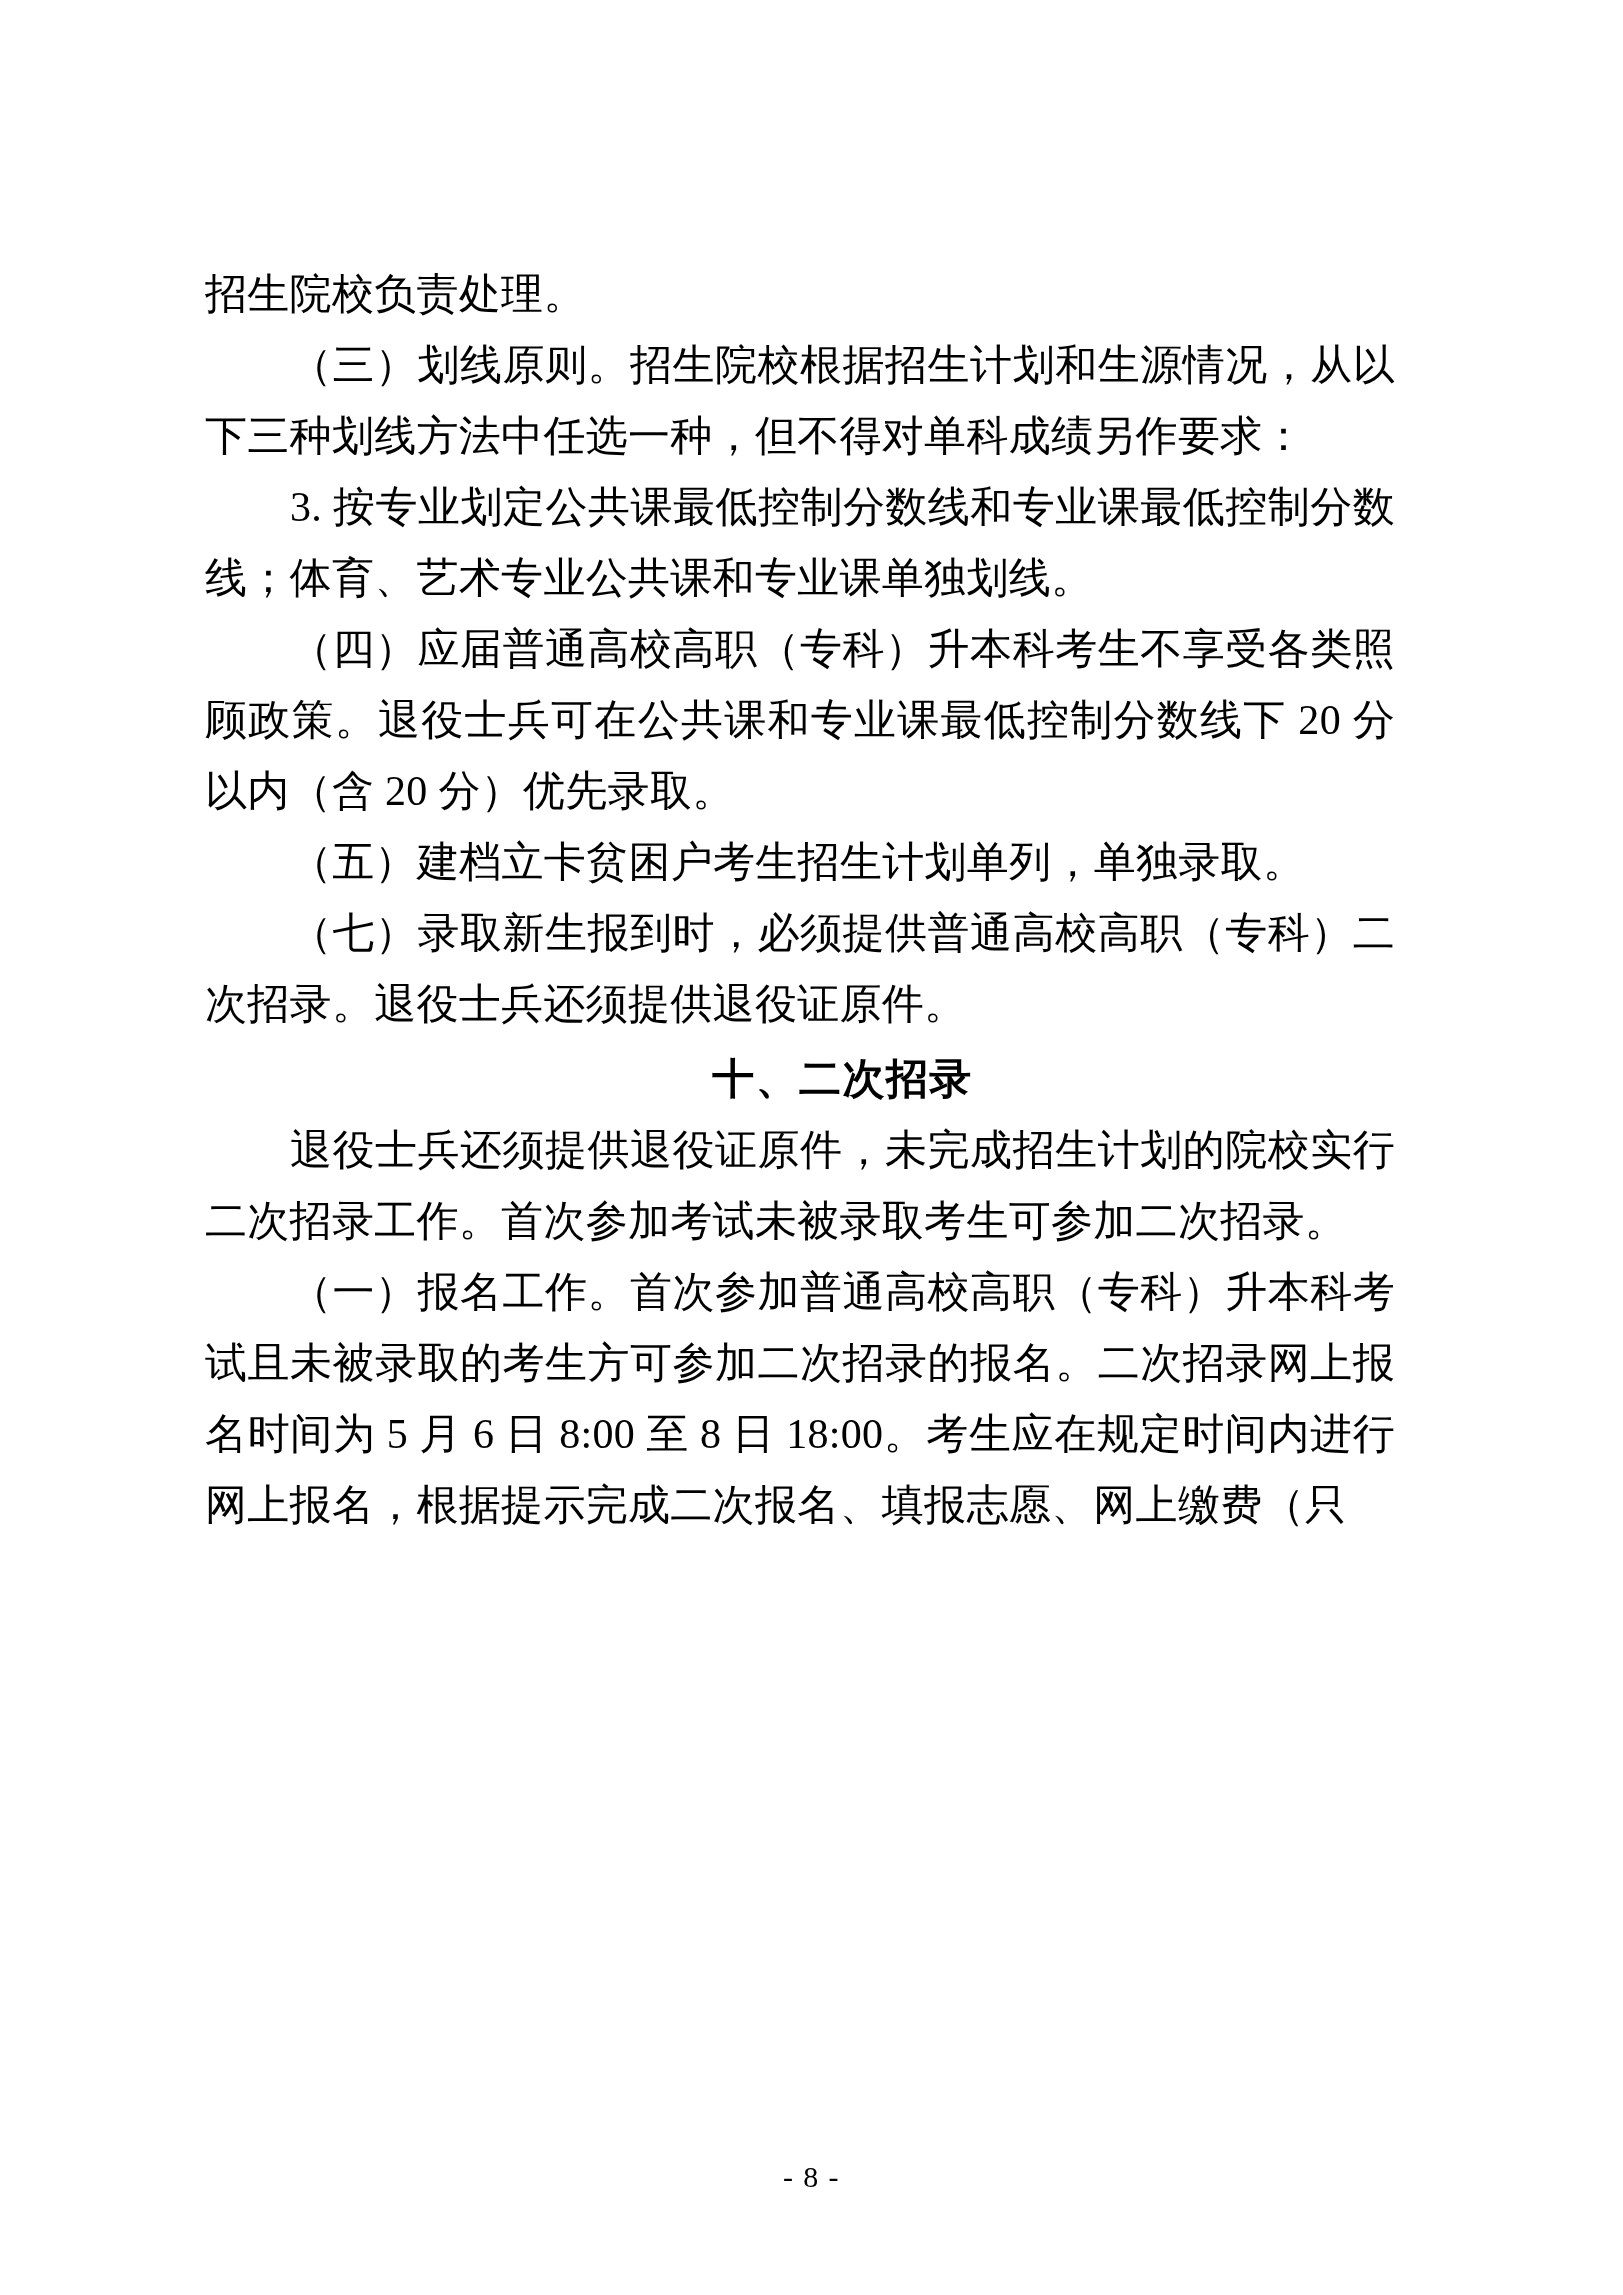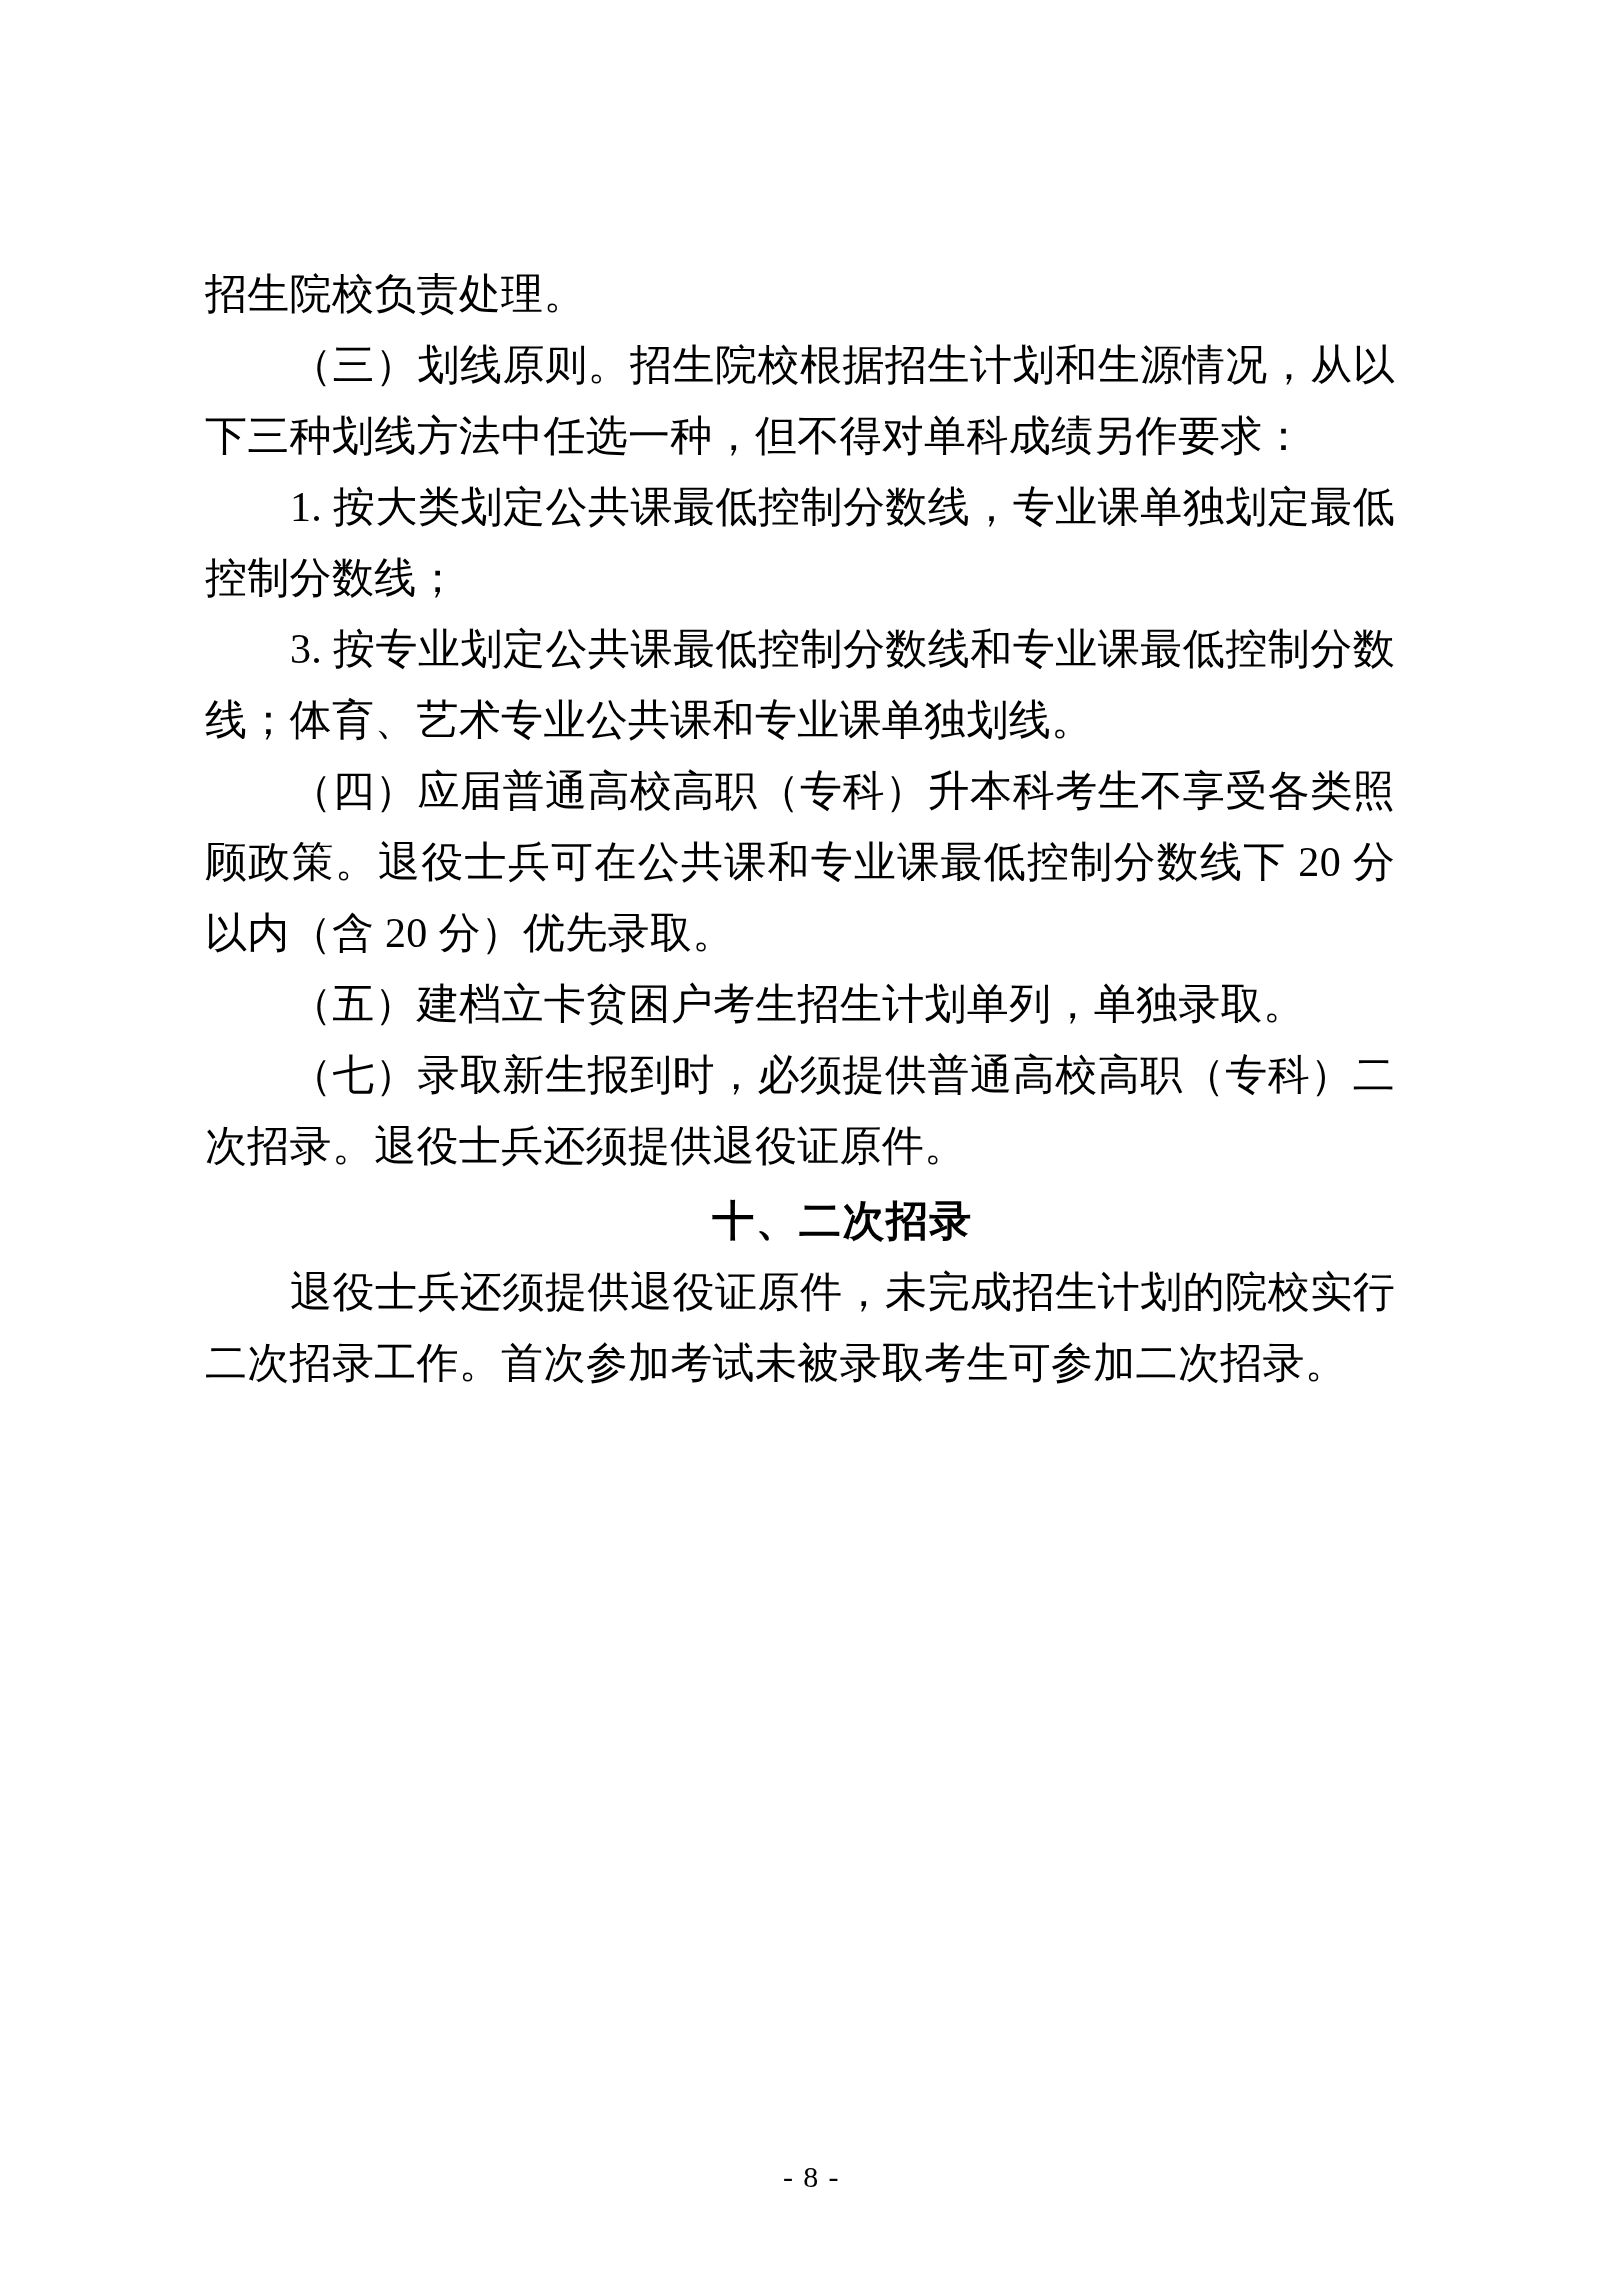--- a/index.html
+++ b/index.html
@@ -62,33 +62,33 @@
 </style>
 </head>
 <body>
 
 <div class="page">
 
   <p class="body-text">招生院校负责处理。</p>
 
   <p class="body-text indent">（三）划线原则。招生院校根据招生计划和生源情况，从以下三种划线方法中任选一种，但不得对单科成绩另作要求：</p>
 
-  <p class="body-text indent">1. 按大类划定公共课最低控制分数线，专业课单独划定最低控制分数线；</p>
 
 
   <p class="body-text indent">3. 按专业划定公共课最低控制分数线和专业课最低控制分数线；体育、艺术专业公共课和专业课单独划线。</p>
 
   <p class="body-text indent">（四）应届普通高校高职（专科）升本科考生不享受各类照顾政策。退役士兵可在公共课和专业课最低控制分数线下 20 分以内（含 20 分）优先录取。</p>
 
   <p class="body-text indent">（五）建档立卡贫困户考生招生计划单列，单独录取。</p>
 
 
   <p class="body-text indent">（七）录取新生报到时，必须提供普通高校高职（专科）二次招录。退役士兵还须提供退役证原件。</p>
 
   <p class="heading">十、二次招录</p>
 
   <p class="body-text indent">退役士兵还须提供退役证原件，未完成招生计划的院校实行二次招录工作。首次参加考试未被录取考生可参加二次招录。</p>
 
+  <p class="body-text indent">（一）报名工作。首次参加普通高校高职（专科）升本科考试且未被录取的考生方可参加二次招录的报名。二次招录网上报名时间为 5 月 6 日 8:00 至 8 日 18:00。考生应在规定时间内进行网上报名，根据提示完成二次报名、填报志愿、网上缴费（只</p>
 
 </div>
 
 <div class="footer">- 8 -</div>
 
 
 </body></html>

